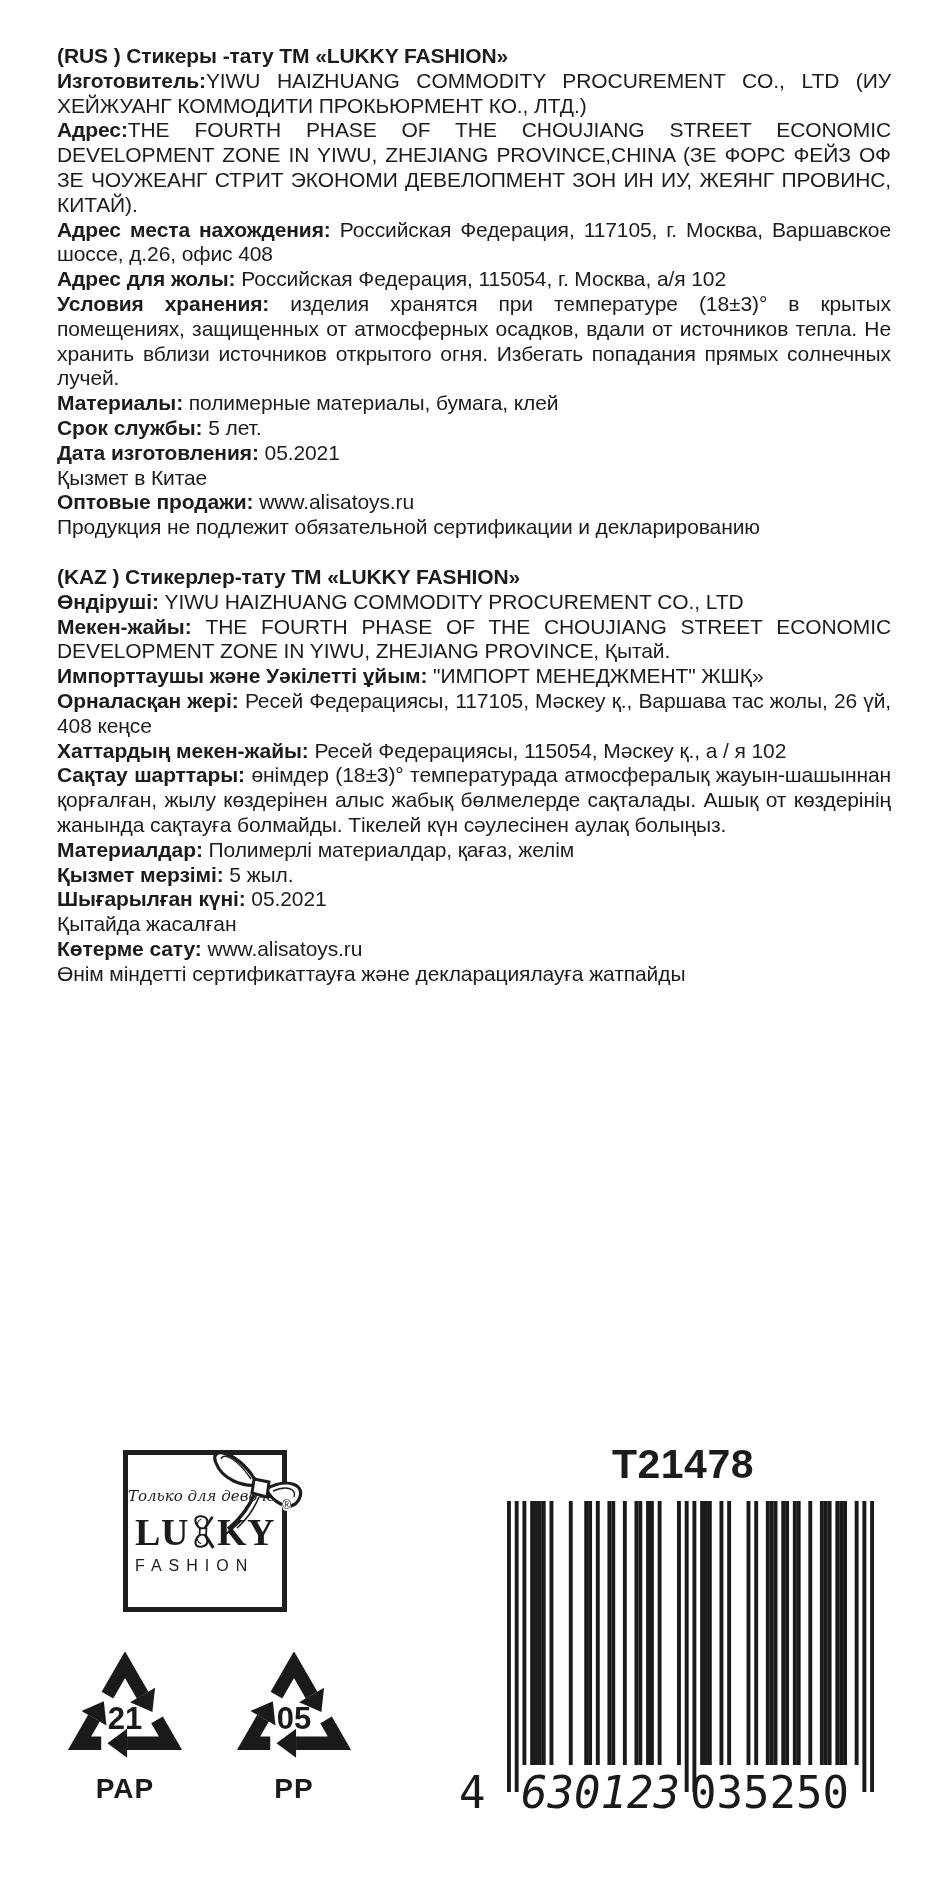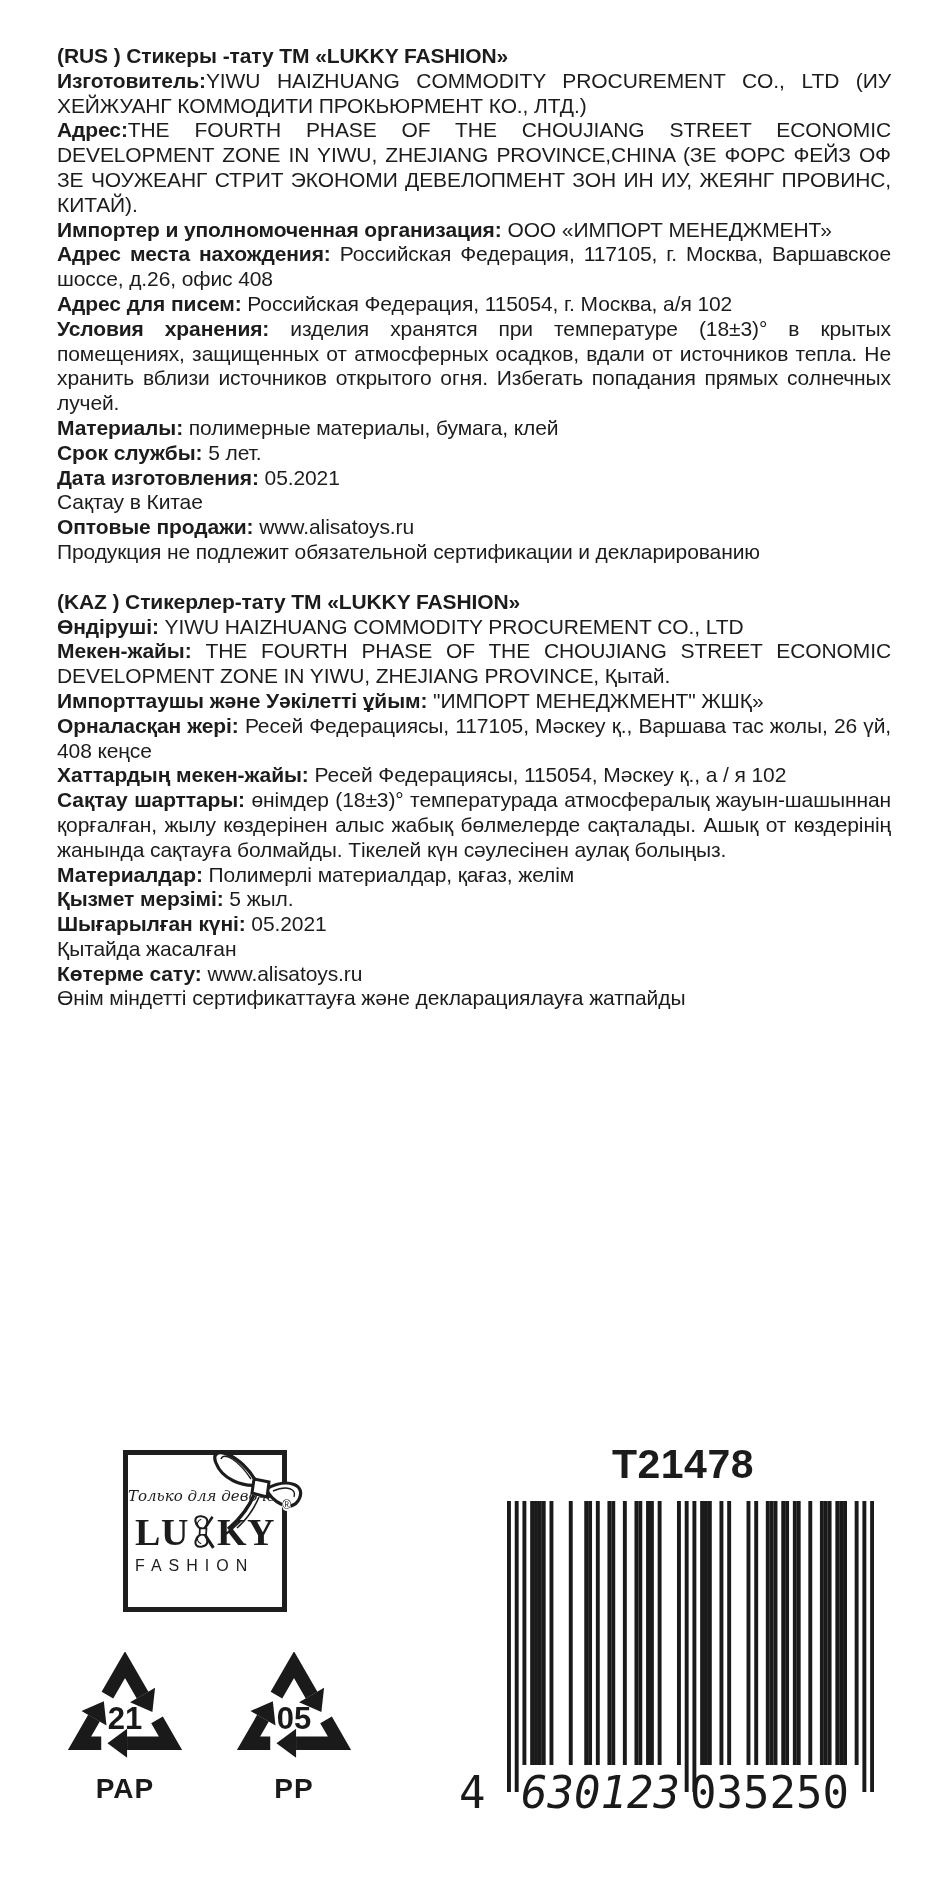--- a/index.html
+++ b/index.html
@@ -72,28 +72,27 @@
 </head>
 <body>
 
 <div class="sheet">
 
   <div class="textblock" id="sections">
       <div class="section">
         <p><b>(RUS ) Стикеры -тату ТМ «LUKKY FASHION»</b></p>
         <p><b>Изготовитель:</b>YIWU HAIZHUANG COMMODITY PROCUREMENT CO., LTD (ИУ ХЕЙЖУАНГ КОММОДИТИ ПРОКЬЮРМЕНТ КО., ЛТД.)</p>
         <p><b>Адрес:</b>THE FOURTH PHASE OF THE CHOUJIANG STREET ECONOMIC DEVELOPMENT ZONE IN YIWU, ZHEJIANG PROVINCE,CHINA (ЗЕ ФОРС ФЕЙЗ ОФ ЗЕ ЧОУЖЕАНГ СТРИТ ЭКОНОМИ ДЕВЕЛОПМЕНТ ЗОН ИН ИУ, ЖЕЯНГ ПРОВИНС, КИТАЙ).</p>
-        <p><b>Импортер и уполномоченная организация: </b>ООО «ИМПОРТ МЕНЕДЖМЕНТ»</p>
         <p><b>Адрес места нахождения: </b>Российская Федерация, 117105, г. Москва, Варшавское шоссе, д.26, офис 408</p>
-        <p><b>Адрес для писем: </b>Российская Федерация, 115054, г. Москва, а/я 102</p>
+        <p><b>Адрес для жолы: </b>Российская Федерация, 115054, г. Москва, а/я 102</p>
         <p><b>Условия хранения: </b>изделия хранятся при температуре (18±3)° в крытых помещениях, защищенных от атмосферных осадков, вдали от источников тепла. Не хранить вблизи источников открытого огня. Избегать попадания прямых солнечных лучей.</p>
         <p><b>Материалы: </b>полимерные материалы, бумага, клей</p>
         <p><b>Срок службы: </b>5 лет.</p>
         <p><b>Дата изготовления: </b>05.2021</p>
-        <p>Сақтау в Китае</p>
+        <p>Қызмет в Китае</p>
         <p><b>Оптовые продажи: </b>www.alisatoys.ru</p>
         <p>Продукция не подлежит обязательной сертификации и декларированию</p>
       </div>
       <div class="section">
         <p><b>(KAZ ) Стикерлер-тату ТМ  «LUKKY FASHION»</b></p>
         <p><b>Өндіруші: </b>YIWU HAIZHUANG COMMODITY PROCUREMENT CO., LTD</p>
         <p><b>Мекен-жайы: </b>THE FOURTH PHASE OF THE CHOUJIANG STREET ECONOMIC DEVELOPMENT ZONE IN YIWU, ZHEJIANG PROVINCE, Қытай.</p>
         <p><b>Импорттаушы және Уәкілетті ұйым: </b>"ИМПОРТ МЕНЕДЖМЕНТ" ЖШҚ»</p>
         <p><b>Орналасқан жері: </b>Ресей Федерациясы, 117105, Мәскеу қ., Варшава тас жолы, 26 үй, 408 кеңсе</p>
         <p><b>Хаттардың мекен-жайы: </b>Ресей Федерациясы, 115054, Мәскеу қ., а / я 102</p>

